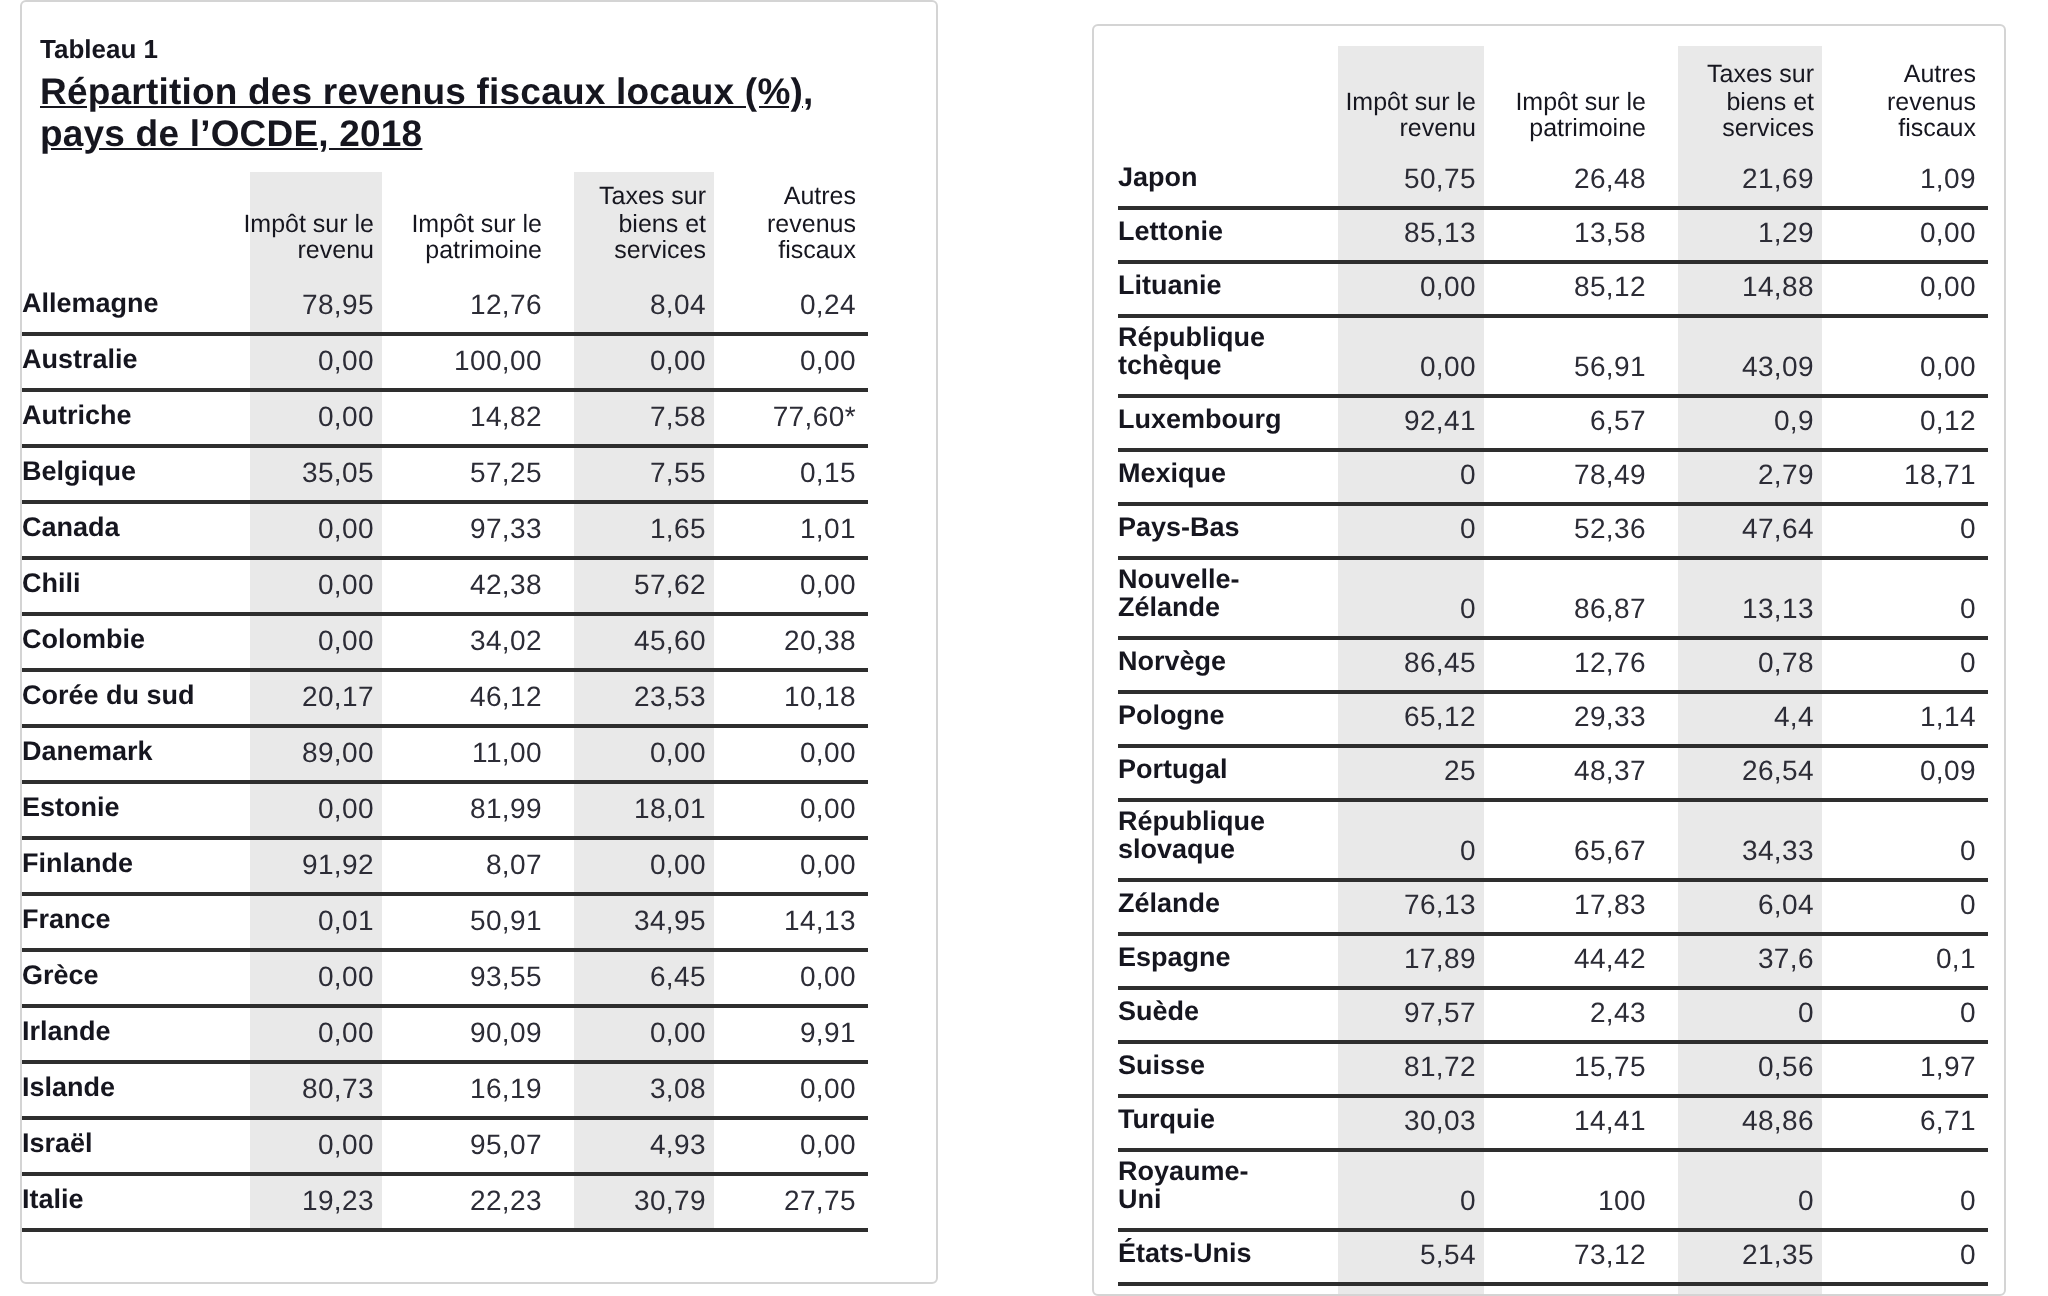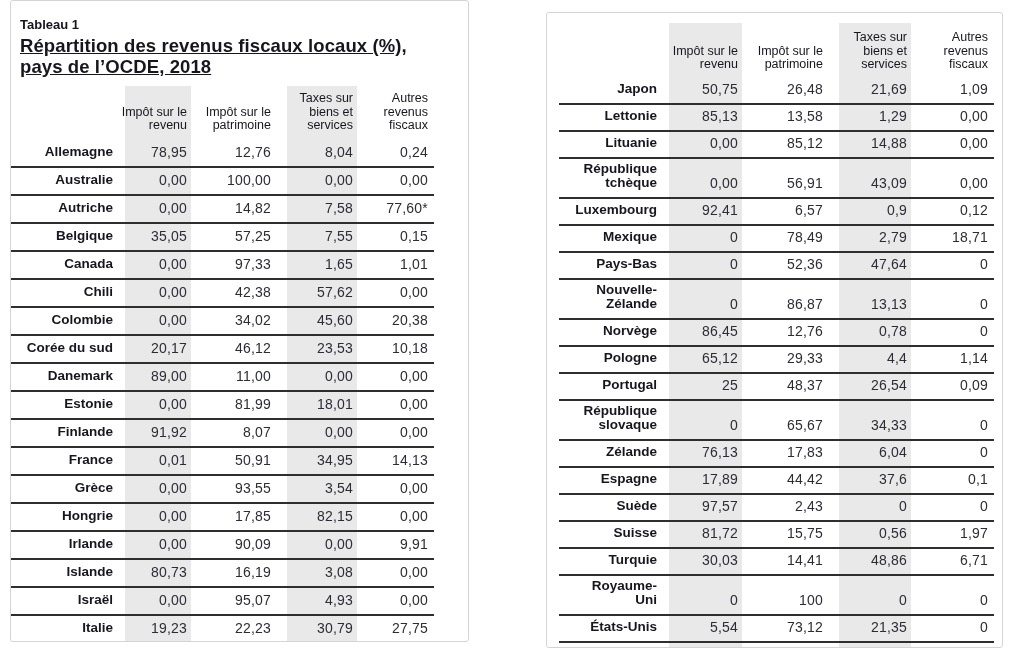--- a/index.html
+++ b/index.html
@@ -33,21 +33,21 @@
   .shaded{
     background-image:linear-gradient(#e9e9e9,#e9e9e9);
     background-repeat:no-repeat;
     background-position:right 2px top;
     background-size:calc(100% - 12px) 100%;
   }
 
   
   tbody th.country{
     font-size:13.5px;line-height:14.5px;font-weight:bold;color:#16161f;
-    text-align:right;vertical-align:bottom;padding:3px 2px 6px 0;white-space:pre-line;
+    text-align:left;vertical-align:bottom;padding:3px 2px 6px 0;white-space:pre-line;
   }
   tbody td.val{
     font-size:14px;color:#2c2c36;text-align:right;vertical-align:bottom;
     padding:3px 6px 6px 2px;letter-spacing:0.2px;
   }
   tbody tr th,tbody tr td{border-bottom:2px solid #2e2e2e;}
   #left-table tbody tr{height:28px;}
   #right-table tbody tr{height:26px;}
   #right-table th.col-h{padding-top:8px;}
 </style>
@@ -157,28 +157,21 @@
           <th class="country">France</th>
           <td class="val shaded">0,01</td>
           <td class="val">50,91</td>
           <td class="val shaded">34,95</td>
           <td class="val">14,13</td>
         </tr>
         <tr>
           <th class="country">Grèce</th>
           <td class="val shaded">0,00</td>
           <td class="val">93,55</td>
-          <td class="val shaded">3,54</td>
-          <td class="val">0,00</td>
-        </tr>
-        <tr>
-          <th class="country">Hongrie</th>
-          <td class="val shaded">0,00</td>
-          <td class="val">17,85</td>
-          <td class="val shaded">82,15</td>
+          <td class="val shaded">6,45</td>
           <td class="val">0,00</td>
         </tr>
         <tr>
           <th class="country">Irlande</th>
           <td class="val shaded">0,00</td>
           <td class="val">90,09</td>
           <td class="val shaded">0,00</td>
           <td class="val">9,91</td>
         </tr>
         <tr>

